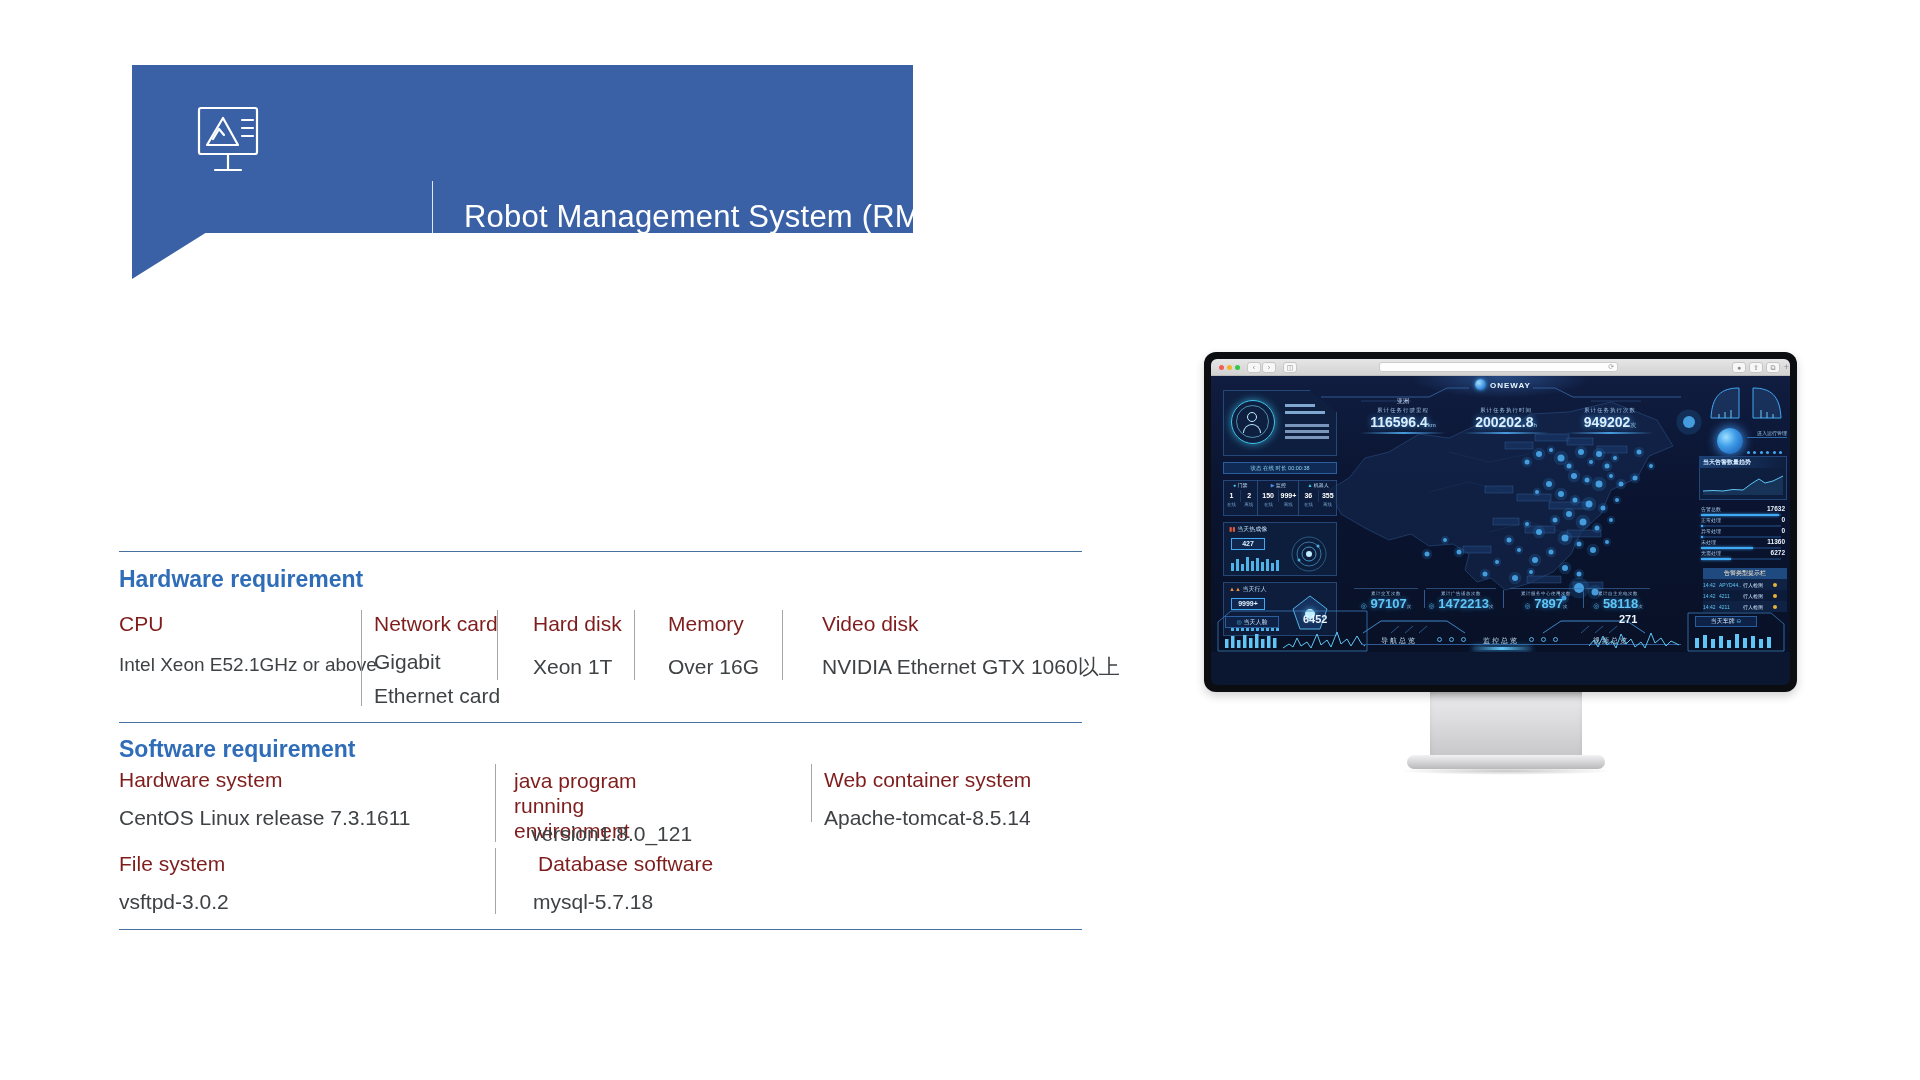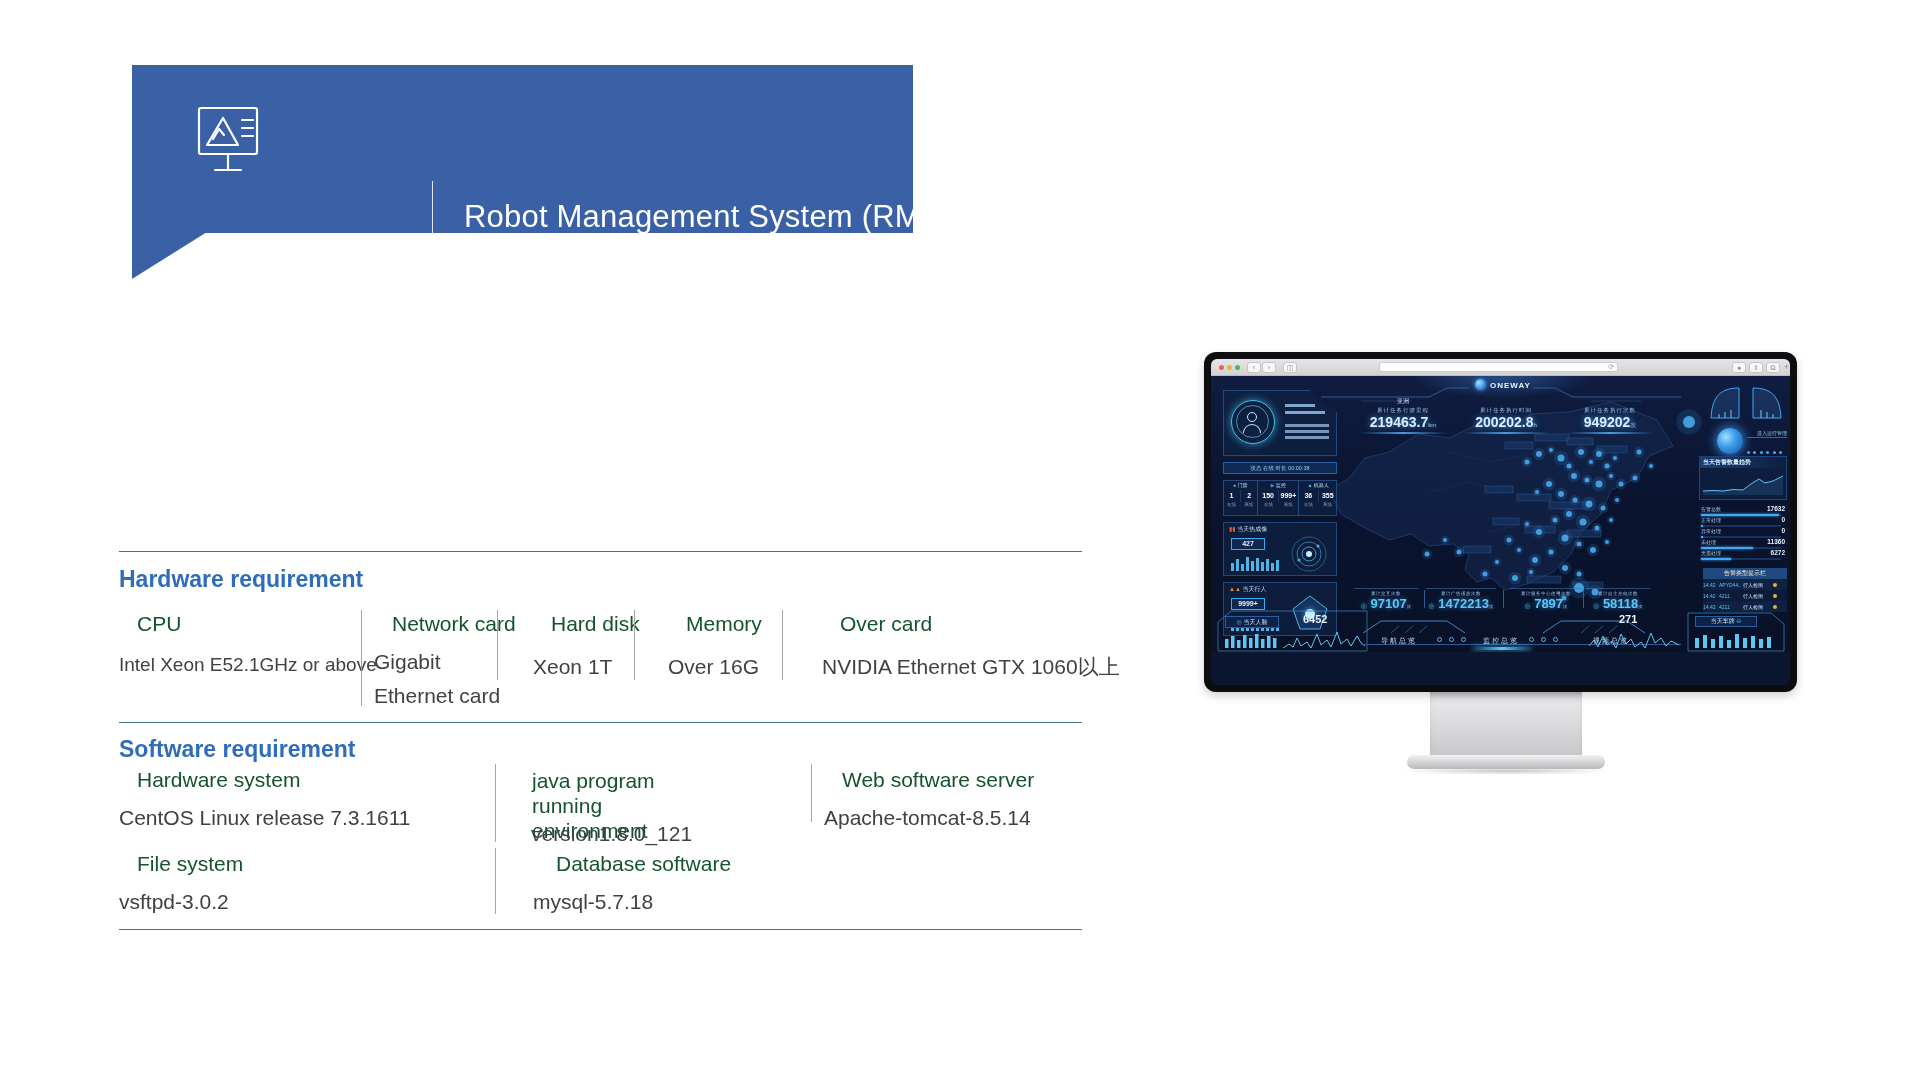--- a/index.html
+++ b/index.html
@@ -10,21 +10,21 @@
   
   #banner { left:132px; top:65px; width:781px; height:214px; background:#3a61a5;
     clip-path:polygon(0 0,100% 0,100% 78.5%,9.4% 78.5%,0 100%); }
   #banner-title { left:332px; top:134px; width:560px; color:#fff; font-size:31px;
     font-weight:400; letter-spacing:.2px; }
   #banner-divider { left:300px; top:116px; width:1px; height:84px; background:rgba(255,255,255,.85); }
 
   
   .rule { height:1px; background:#46719f; }
   .sec-heading { font-size:23px; font-weight:700; color:#2f6db8; }
-  .spec-label { font-size:21px; color:#14532d;margin-left:18px; }
+  .spec-label { font-size:21px; color:#7f1d1d; }
   .spec-value { font-size:21px; color:#3f4245; }
   .vsep { width:1px; background:#a6a6a6; }
 
   
   #bezel { left:1204px; top:352px; width:593px; height:340px; background:#0c0d10;
     border-radius:12px; box-shadow:0 4px 10px rgba(0,0,0,.18); }
   #screen { left:7px; top:7px; width:579px; height:326px; border-radius:6px;
     overflow:hidden; background:#0b1630; }
   #stand-neck { left:1430px; top:692px; width:152px; height:66px;
     background:linear-gradient(180deg,#ececee 0%,#d6d6d9 60%,#c6c6c9 100%);
@@ -113,35 +113,35 @@
 <div class="abs vsep" style="left:497px;top:610px;height:70px"></div>
 
 <div class="abs spec-label" style="left:533px;top:612px">Hard disk</div>
 <div class="abs spec-value" style="left:533px;top:655px">Xeon 1T</div>
 <div class="abs vsep" style="left:634px;top:610px;height:70px"></div>
 
 <div class="abs spec-label" style="left:668px;top:612px">Memory</div>
 <div class="abs spec-value" style="left:668px;top:655px">Over 16G</div>
 <div class="abs vsep" style="left:782px;top:610px;height:70px"></div>
 
-<div class="abs spec-label" style="left:822px;top:612px">Over card</div>
+<div class="abs spec-label" style="left:822px;top:612px">Video disk</div>
 <div class="abs spec-value" style="left:822px;top:653px;white-space:nowrap">NVIDIA Ethernet GTX 1060以上</div>
 
 <div class="abs rule" style="left:119px;top:722px;width:963px"></div>
 <div class="abs sec-heading" style="left:119px;top:736px">Software requirement</div>
 
 <div class="abs spec-label" style="left:119px;top:768px">Hardware system</div>
 <div class="abs spec-value" style="left:119px;top:806px">CentOS Linux release 7.3.1611</div>
 <div class="abs vsep" style="left:495px;top:764px;height:78px"></div>
 
 <div class="abs spec-label" style="left:514px;top:768px;width:178px;line-height:1.2">java program running environment</div>
 <div class="abs spec-value" style="left:531px;top:822px">version1.8.0_121</div>
 <div class="abs vsep" style="left:811px;top:764px;height:58px"></div>
 
-<div class="abs spec-label" style="left:824px;top:768px">Web software server</div>
+<div class="abs spec-label" style="left:824px;top:768px">Web container system</div>
 <div class="abs spec-value" style="left:824px;top:806px">Apache-tomcat-8.5.14</div>
 
 <div class="abs spec-label" style="left:119px;top:852px">File system</div>
 <div class="abs spec-value" style="left:119px;top:890px">vsftpd-3.0.2</div>
 <div class="abs vsep" style="left:495px;top:848px;height:66px"></div>
 
 <div class="abs spec-label" style="left:538px;top:852px">Database software</div>
 <div class="abs spec-value" style="left:533px;top:890px">mysql-5.7.18</div>
 
 <div class="abs rule" style="left:119px;top:929px;width:963px"></div>
@@ -308,21 +308,21 @@
         <path d="M322,8 L344,8 L362,17 L470,17"></path>
         <path d="M150,21 L200,21 M380,21 L430,21" stroke-opacity="0.5"></path>
       </svg>
       <div class="abs" style="left:264px;top:3px;width:11px;height:11px;border-radius:50%;
            background:radial-gradient(circle at 35% 35%, #9fe0ff, #2d7fd6 70%);box-shadow:0 0 4px #3fa9f5"></div>
       <div class="abs" style="left:279px;top:5px;font-size:8px;font-weight:700;letter-spacing:1px;color:#e8f4ff">ONEWAY</div>
 
       <div class="abs" style="left:192px;top:21px;transform:translateX(-50%);font-size:6px;color:#cfe4ff">亚洲</div>
       <div class="abs tstat" style="left:192px;top:31px">
         <div class="lbl">累计任务行驶里程</div>
-        <div class="num"><span>219463.7</span><span class="unit">km</span></div>
+        <div class="num"><span>116596.4</span><span class="unit">km</span></div>
         <div class="uline"></div>
       </div>
       <div class="abs tstat" style="left:295px;top:31px">
         <div class="lbl">累计任务执行时间</div>
         <div class="num"><span>200202.8</span><span class="unit">h</span></div>
         <div class="uline"></div>
       </div>
       <div class="abs tstat" style="left:399px;top:31px">
         <div class="lbl">累计任务执行次数</div>
         <div class="num"><span>949202</span><span class="unit">次</span></div>

